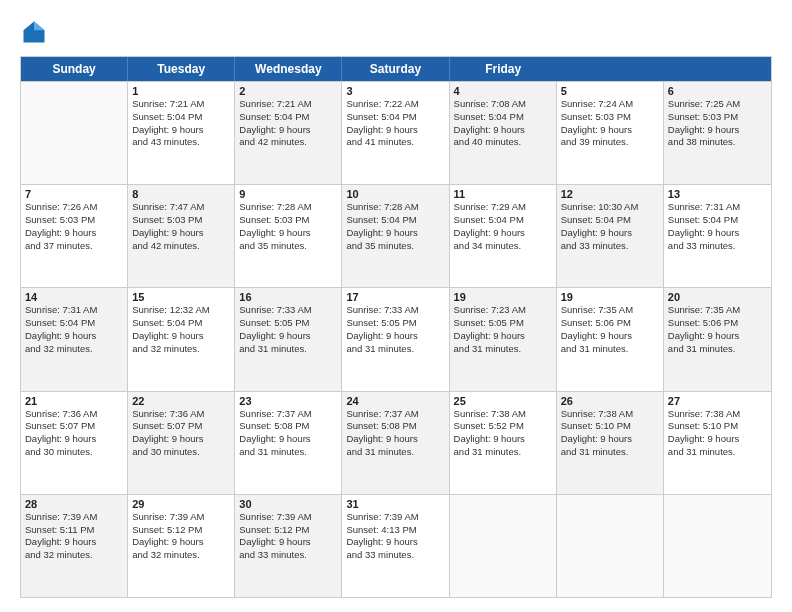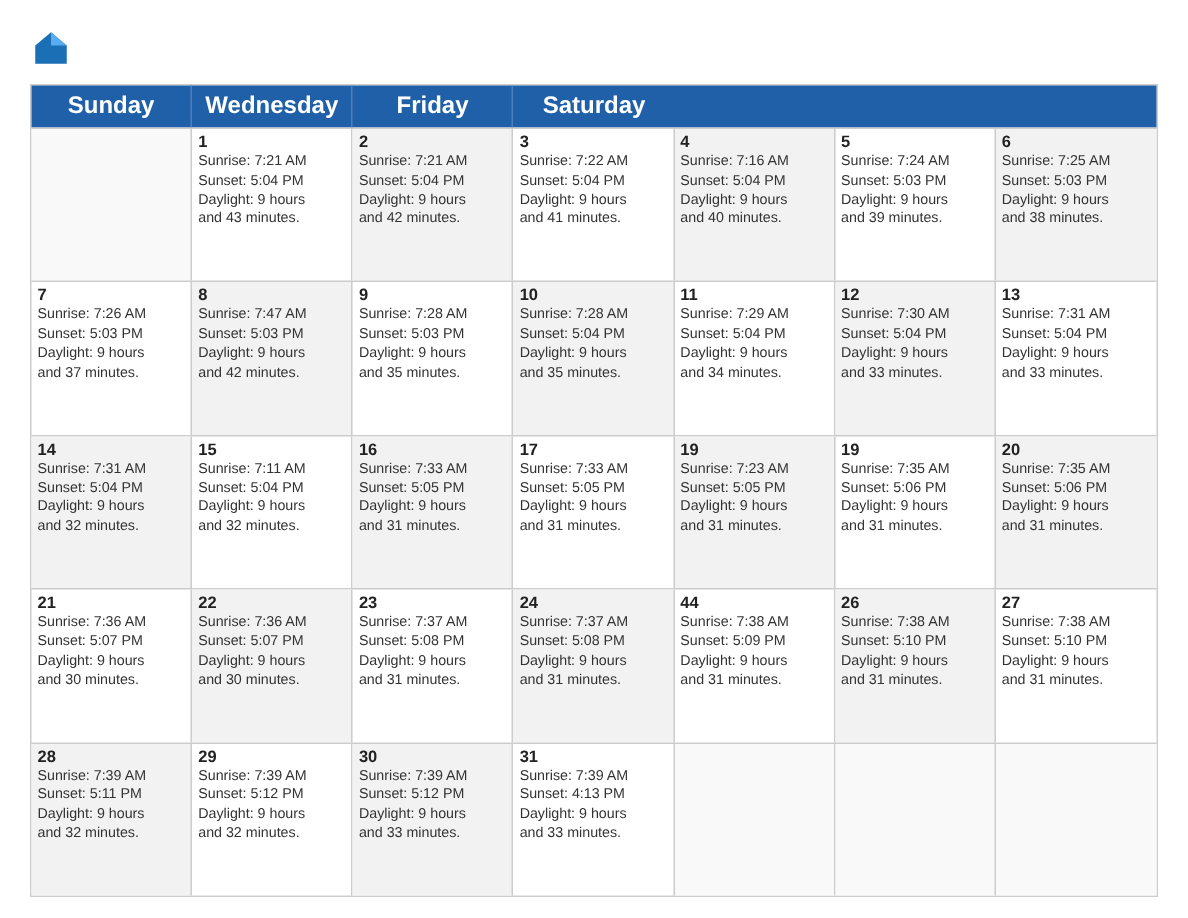--- a/index.html
+++ b/index.html
@@ -59,21 +59,21 @@
       flex-direction: column;
       border: 1px solid #ccc;
     }
     .cal-header-row {
       display: grid;
       grid-template-columns: repeat(7, 1fr);
       background: #2060a8;
     }
     .cal-header-cell {
       color: #fff;
-      font-size: 16px;
+      font-size: 12px;
       font-weight: bold;
       padding: 5px 4px;
       text-align: center;
       border-right: 1px solid #4a80c0;
     }
     .cal-header-cell:last-child { border-right: none; }
     .cal-body {
       flex: 1;
       display: flex;
       flex-direction: column;
@@ -124,23 +124,24 @@
     </div>
     <div class="title-block">
       <div class="main-title"></div>
       <div class="subtitle"></div>
     </div>
   </div>
 
   <div class="calendar">
     <div class="cal-header-row">
     <div class="cal-header-cell">Sunday</div>
+        <div class="cal-header-cell">Tuesday</div>
         <div class="cal-header-cell">Wednesday</div>
+        <div class="cal-header-cell">Saturday</div>
         <div class="cal-header-cell">Friday</div>
-        <div class="cal-header-cell">Saturday</div>
       </div>
     <div class="cal-body">
     <div class="cal-week">
           <div class="cal-cell empty"></div>
           <div class="cal-cell">
             <span class="day-num">1</span>
             <span class="cell-line">Sunrise: 7:21 AM</span>
             <span class="cell-line">Sunset: 5:04 PM</span>
             <span class="cell-line">Daylight: 9 hours</span>
             <span class="cell-line">and 43 minutes.</span>
@@ -154,21 +155,21 @@
           </div>
           <div class="cal-cell">
             <span class="day-num">3</span>
             <span class="cell-line">Sunrise: 7:22 AM</span>
             <span class="cell-line">Sunset: 5:04 PM</span>
             <span class="cell-line">Daylight: 9 hours</span>
             <span class="cell-line">and 41 minutes.</span>
           </div>
           <div class="cal-cell shade">
             <span class="day-num">4</span>
-            <span class="cell-line">Sunrise: 7:16 AM</span>
+            <span class="cell-line">Sunrise: 7:08 AM</span>
             <span class="cell-line">Sunset: 5:04 PM</span>
             <span class="cell-line">Daylight: 9 hours</span>
             <span class="cell-line">and 40 minutes.</span>
           </div>
           <div class="cal-cell">
             <span class="day-num">5</span>
             <span class="cell-line">Sunrise: 7:24 AM</span>
             <span class="cell-line">Sunset: 5:03 PM</span>
             <span class="cell-line">Daylight: 9 hours</span>
             <span class="cell-line">and 39 minutes.</span>
@@ -212,21 +213,21 @@
           </div>
           <div class="cal-cell">
             <span class="day-num">11</span>
             <span class="cell-line">Sunrise: 7:29 AM</span>
             <span class="cell-line">Sunset: 5:04 PM</span>
             <span class="cell-line">Daylight: 9 hours</span>
             <span class="cell-line">and 34 minutes.</span>
           </div>
           <div class="cal-cell shade">
             <span class="day-num">12</span>
-            <span class="cell-line">Sunrise: 7:30 AM</span>
+            <span class="cell-line">Sunrise: 10:30 AM</span>
             <span class="cell-line">Sunset: 5:04 PM</span>
             <span class="cell-line">Daylight: 9 hours</span>
             <span class="cell-line">and 33 minutes.</span>
           </div>
           <div class="cal-cell">
             <span class="day-num">13</span>
             <span class="cell-line">Sunrise: 7:31 AM</span>
             <span class="cell-line">Sunset: 5:04 PM</span>
             <span class="cell-line">Daylight: 9 hours</span>
             <span class="cell-line">and 33 minutes.</span>
@@ -235,21 +236,21 @@
         <div class="cal-week">
           <div class="cal-cell shade">
             <span class="day-num">14</span>
             <span class="cell-line">Sunrise: 7:31 AM</span>
             <span class="cell-line">Sunset: 5:04 PM</span>
             <span class="cell-line">Daylight: 9 hours</span>
             <span class="cell-line">and 32 minutes.</span>
           </div>
           <div class="cal-cell">
             <span class="day-num">15</span>
-            <span class="cell-line">Sunrise: 7:11 AM</span>
+            <span class="cell-line">Sunrise: 12:32 AM</span>
             <span class="cell-line">Sunset: 5:04 PM</span>
             <span class="cell-line">Daylight: 9 hours</span>
             <span class="cell-line">and 32 minutes.</span>
           </div>
           <div class="cal-cell shade">
             <span class="day-num">16</span>
             <span class="cell-line">Sunrise: 7:33 AM</span>
             <span class="cell-line">Sunset: 5:05 PM</span>
             <span class="cell-line">Daylight: 9 hours</span>
             <span class="cell-line">and 31 minutes.</span>
@@ -306,23 +307,23 @@
             <span class="cell-line">and 31 minutes.</span>
           </div>
           <div class="cal-cell shade">
             <span class="day-num">24</span>
             <span class="cell-line">Sunrise: 7:37 AM</span>
             <span class="cell-line">Sunset: 5:08 PM</span>
             <span class="cell-line">Daylight: 9 hours</span>
             <span class="cell-line">and 31 minutes.</span>
           </div>
           <div class="cal-cell">
-            <span class="day-num">44</span>
+            <span class="day-num">25</span>
             <span class="cell-line">Sunrise: 7:38 AM</span>
-            <span class="cell-line">Sunset: 5:09 PM</span>
+            <span class="cell-line">Sunset: 5:52 PM</span>
             <span class="cell-line">Daylight: 9 hours</span>
             <span class="cell-line">and 31 minutes.</span>
           </div>
           <div class="cal-cell shade">
             <span class="day-num">26</span>
             <span class="cell-line">Sunrise: 7:38 AM</span>
             <span class="cell-line">Sunset: 5:10 PM</span>
             <span class="cell-line">Daylight: 9 hours</span>
             <span class="cell-line">and 31 minutes.</span>
           </div>

